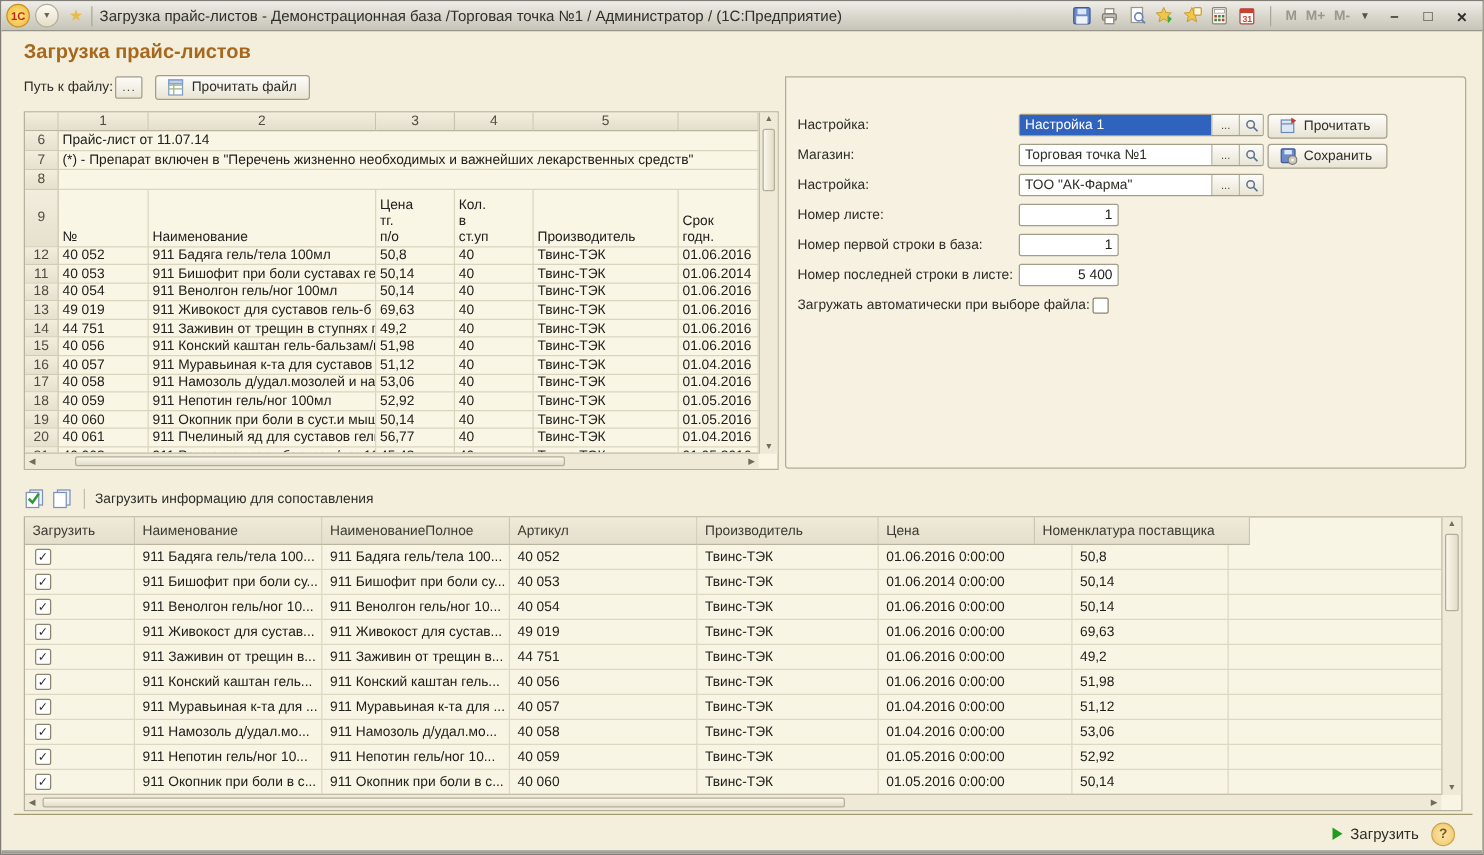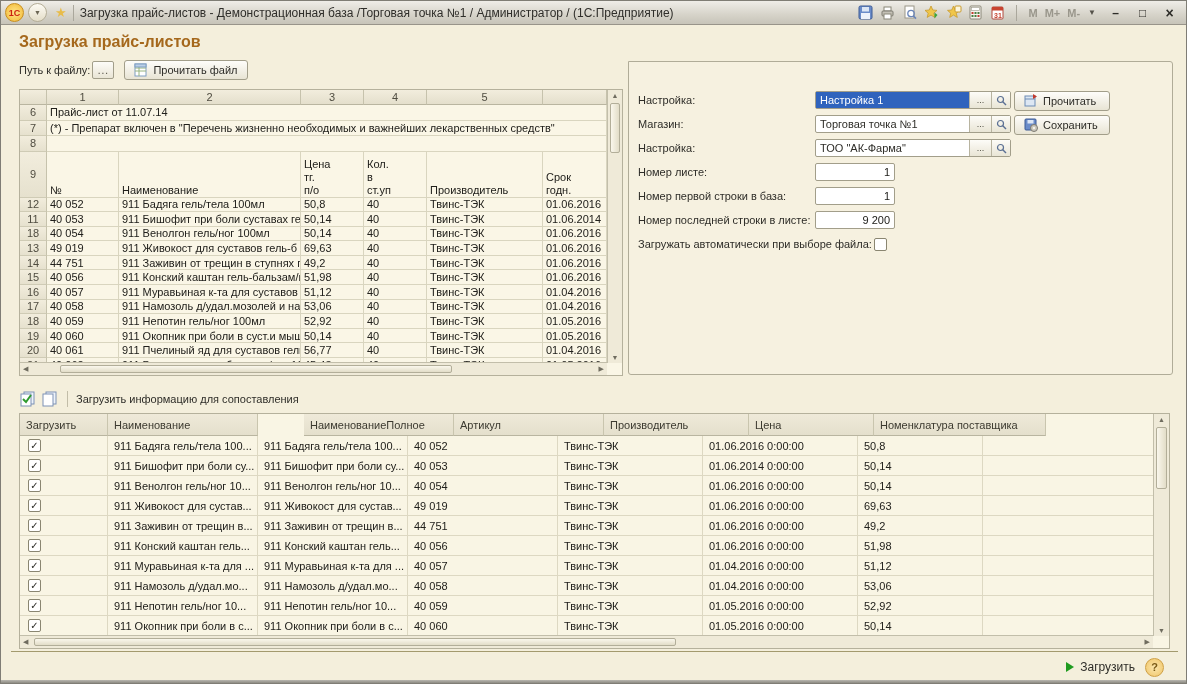--- a/index.html
+++ b/index.html
@@ -394,21 +394,21 @@
         <div class="fRow" style="top: 101px;">
           <span class="fLabel">Номер листе:</span>
           <div class="inputBox numBox">1</div>
         </div>
         <div class="fRow" style="top: 125px;">
           <span class="fLabel">Номер первой строки в база:</span>
           <div class="inputBox numBox">1</div>
         </div>
         <div class="fRow" style="top: 149px;">
           <span class="fLabel">Номер последней строки в листе:</span>
-          <div class="inputBox numBox">9 200</div>
+          <div class="inputBox numBox">5 400</div>
         </div>
         <div class="fRow" style="top: 173px;">
           <span style="width: auto;">Загружать автоматически при выборе файла:</span>
           <div class="chk"></div>
         </div>
       </div>
     <div class="btn panelBtn" style="top:29px;">
       <span class="icon14">
         <svg width="14" height="14">
             <rect x="1" y="2" width="10" height="10" fill="#dde7f3" stroke="#6d8cb5"></rect>
@@ -447,21 +447,21 @@
     </span>
     <span class="mbSep"></span>
     <span>Загрузить информацию для сопоставления</span>
   </div>
 
   <div class="mtable">
     <div id="matchGrid">
         <div class="mHeadRow">
           <div class="mHead" style="width: 88px;">Загрузить</div>
           <div class="mHead" style="width: 150px;">Наименование</div>
-          <div class="mHead" style="width: 150px; margin-left: 46px;">НаименованиеПолное</div>
+          <div class="mHead" style="width: 150px;">НаименованиеПолное</div>
           <div class="mHead" style="width: 150px;">Артикул</div>
           <div class="mHead" style="width: 145px;">Производитель</div>
           <div class="mHead" style="width: 125px;">Цена</div>
           <div class="mHead" style="width: 172px;">Номенклатура поставщика</div>
         </div>
         <div class="mRow">
           <div class="mCell" style="width: 88px;">
             <div class="chk">✓</div>
           </div>
           <div class="mCell" style="width: 150px;">911 Бадяга гель/тела 100...</div>

